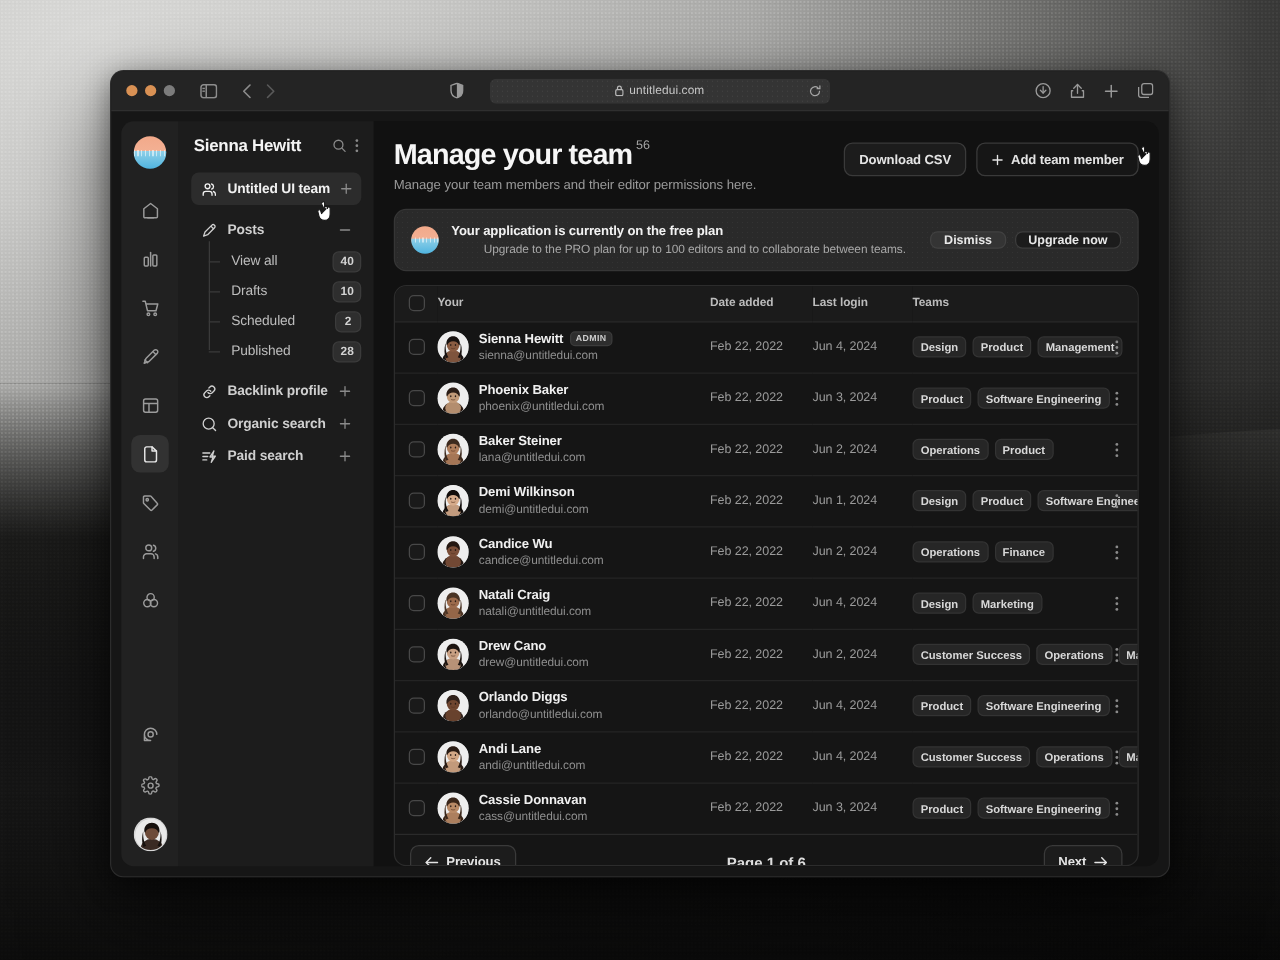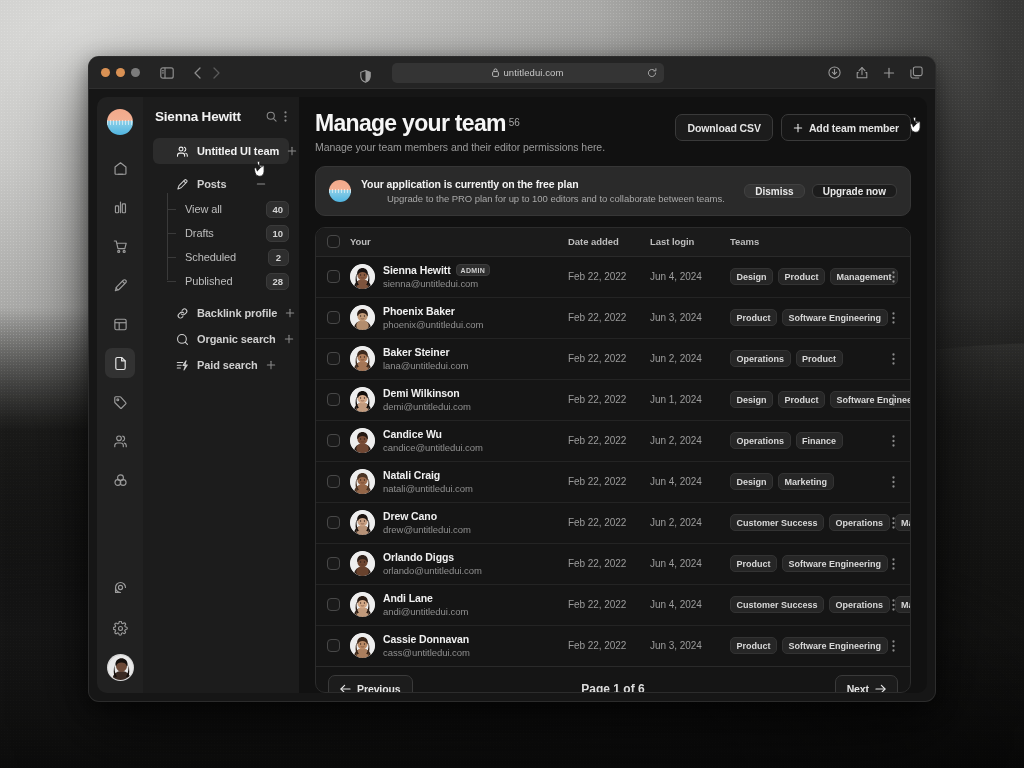--- a/index.html
+++ b/index.html
@@ -77,21 +77,21 @@
   .l2 { background: #d99154; }
   .l3 { background: #7c7c7c; }
 
   .tb-icon { color: #8d8d8d; display: flex; align-items: center; }
   .sidebar-toggle { margin-left: 10px; }
   .navarrows { display: flex; gap: 12px; margin-left: 10px; color: #8d8d8d; }
   .navarrows .dim { color: #5a5a5a; }
 
   .urlwrap {
     position: absolute; left: 50%; transform: translateX(-50%);
-    display: flex; align-items: flex-end; gap: 21px;
+    display: flex; align-items: center; gap: 21px;
   }
   .shield { color: #9a9a9a; display: flex; }
   .urlbar {
     width: 272px; height: 20px; border-radius: 5px;
     background: #343434;
     display: flex; align-items: center; justify-content: center;
     position: relative;
     background-image: radial-gradient(rgba(255,255,255,0.07) 0.5px, transparent 0.6px);
     background-size: 4px 4px;
   }
@@ -156,21 +156,21 @@
     display: flex; flex-direction: column;
   }
   .np-head {
     display: flex; align-items: center; margin-bottom: 14px; padding: 0 2px;
   }
   .np-title { font-size: 13.5px; font-weight: 700; color: #f3f3f3; letter-spacing: -0.2px; }
   .np-head-icons { margin-left: auto; display: flex; align-items: center; gap: 7px; color: #8a8a8a; }
 
   .nav-row {
     display: flex; align-items: center; gap: 8px;
-    height: 26px; padding: 0 23px; border-radius: 6px;
+    height: 26px; padding: 0 8px; border-radius: 6px;
     color: #cfcfcf; font-size: 11px; font-weight: 600; cursor: pointer;
     position: relative;
   }
   .nav-row.selected { background: #2c2c2c; color: #f2f2f2; }
   .nav-row .nrlabel { flex: 1; white-space: nowrap; letter-spacing: -0.1px; }
   .nav-row .nraction { color: #8b8b8b; display: flex; align-items: center; }
 
   .subtree { position: relative; margin-left: 14px; padding-left: 10px; }
   .subtree::before {
     content: ""; position: absolute; left: 0; top: -4px; bottom: 13px;
@@ -201,21 +201,21 @@
     border-radius: 0 10px 10px 0;
     padding: 14px 16px 0 16px;
     overflow: hidden;
     display: flex; flex-direction: column;
   }
   .page-head { display: flex; align-items: flex-start; }
   .ph-left { flex: 1; }
   h1.page-title {
     font-size: 23px; font-weight: 700; color: #f6f6f6;
     letter-spacing: -0.7px; line-height: 1.05;
-    display: inline-flex; align-items: center;
+    display: inline-flex; align-items: flex-start;
   }
   .title-count {
     font-size: 10px; font-weight: 500; color: #a5a5a5;
     margin-left: 3px; margin-top: 1px; letter-spacing: 0;
   }
   .page-sub { font-size: 10.5px; color: #9a9a9a; margin-top: 6px; letter-spacing: -0.05px; }
   .ph-right { display: flex; gap: 8px; align-items: center; padding-top: 3px; position: relative; }
 
   .btn {
     height: 27px; padding: 0 11px; border-radius: 7px;

